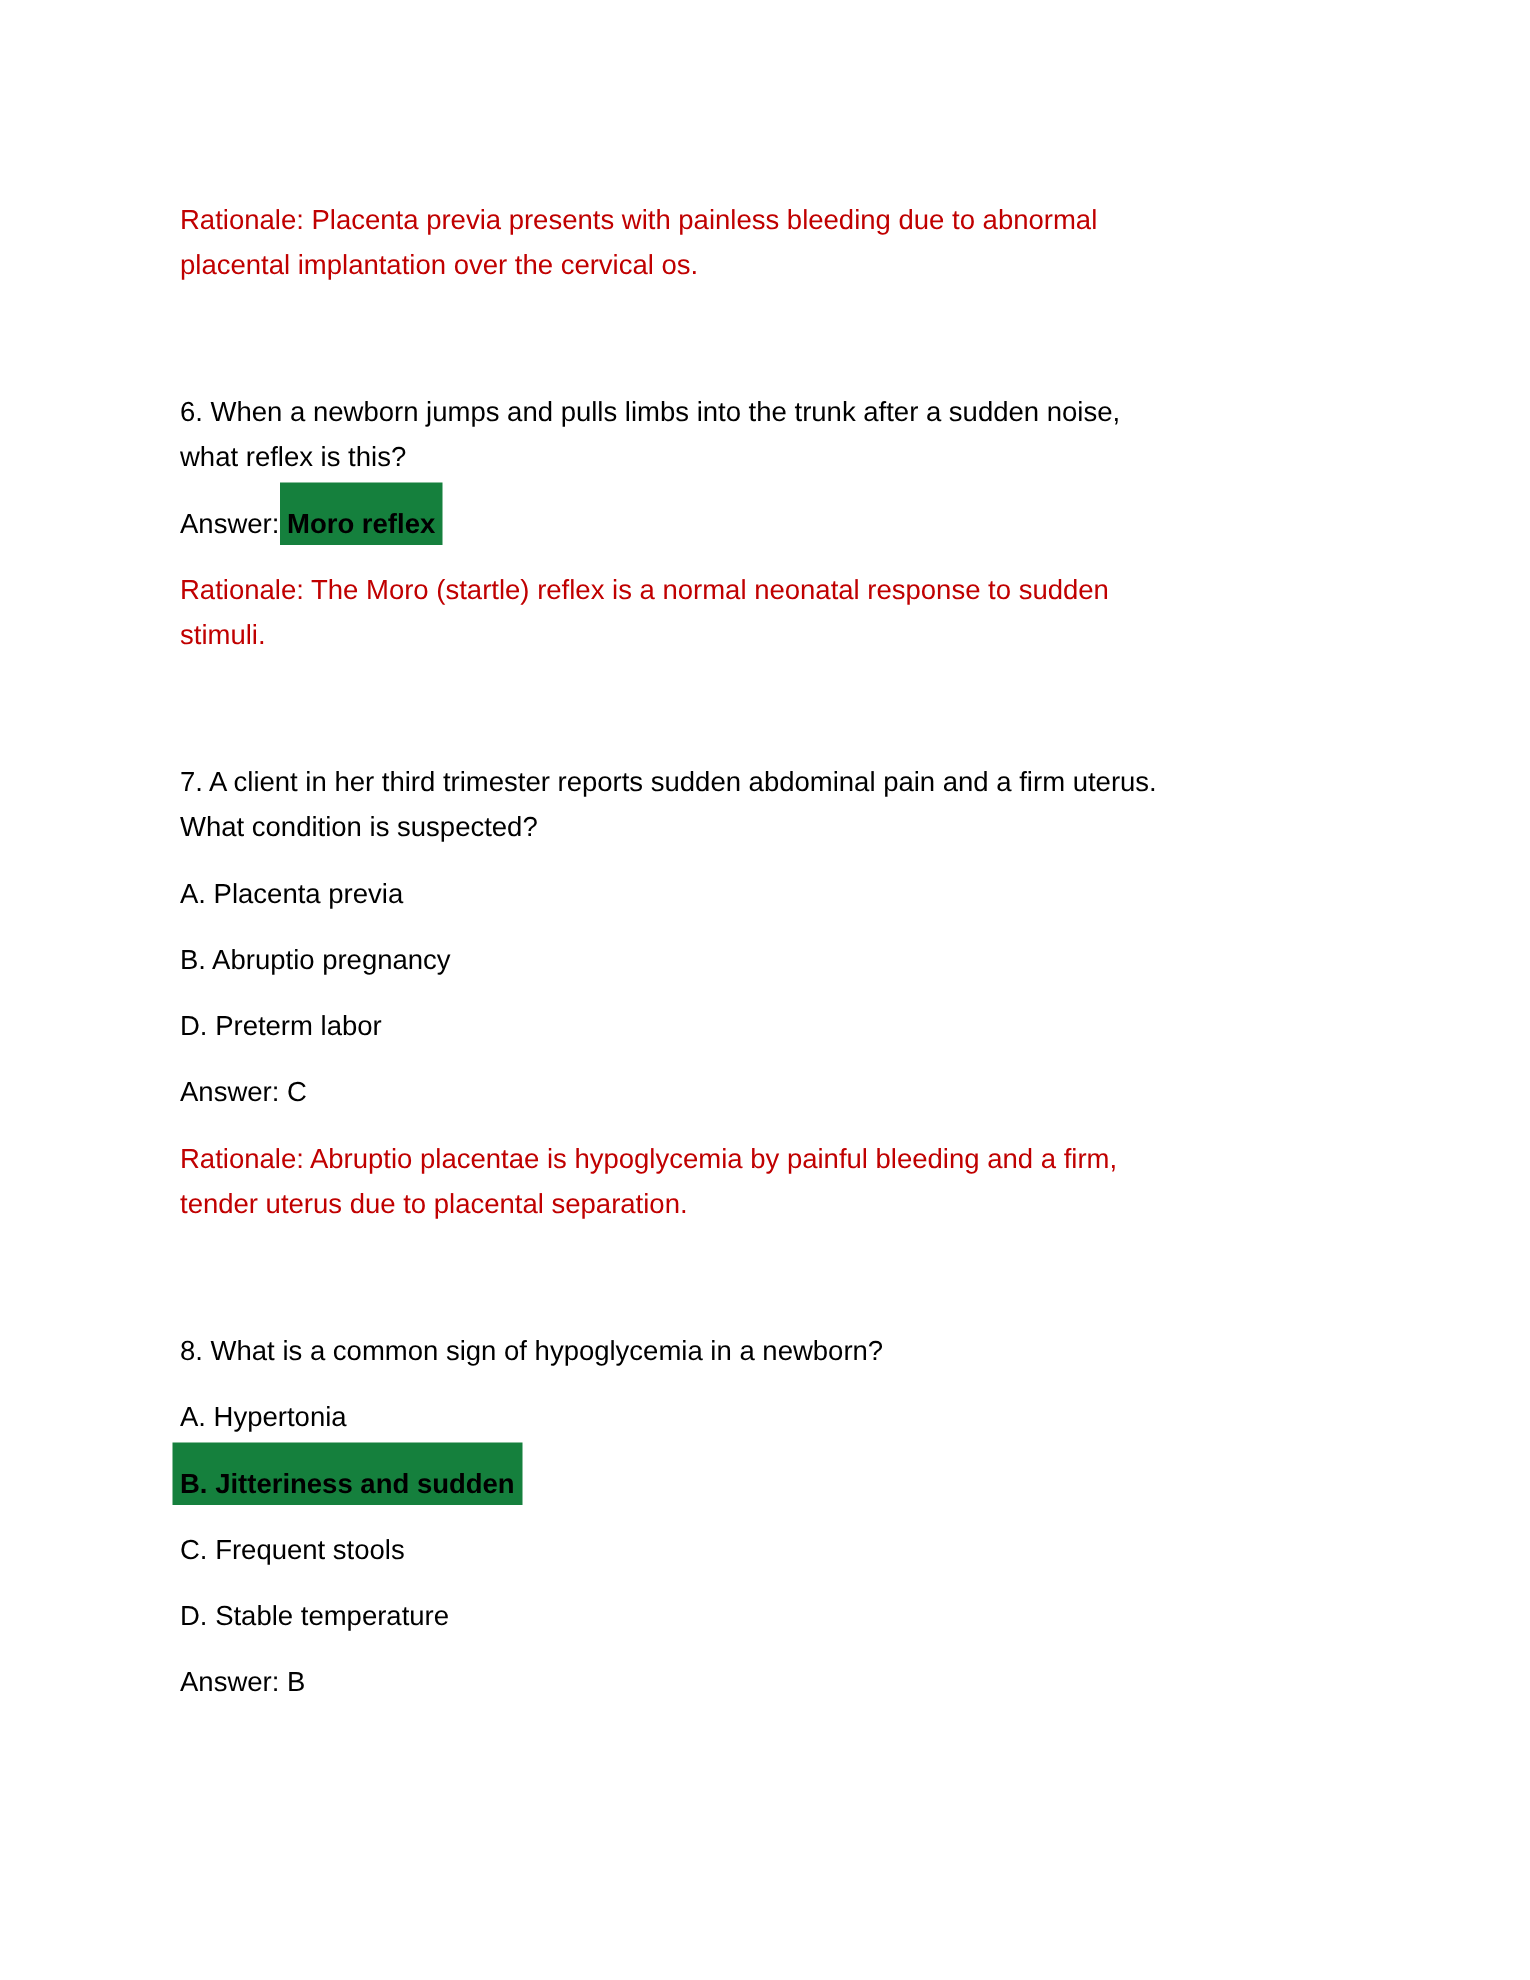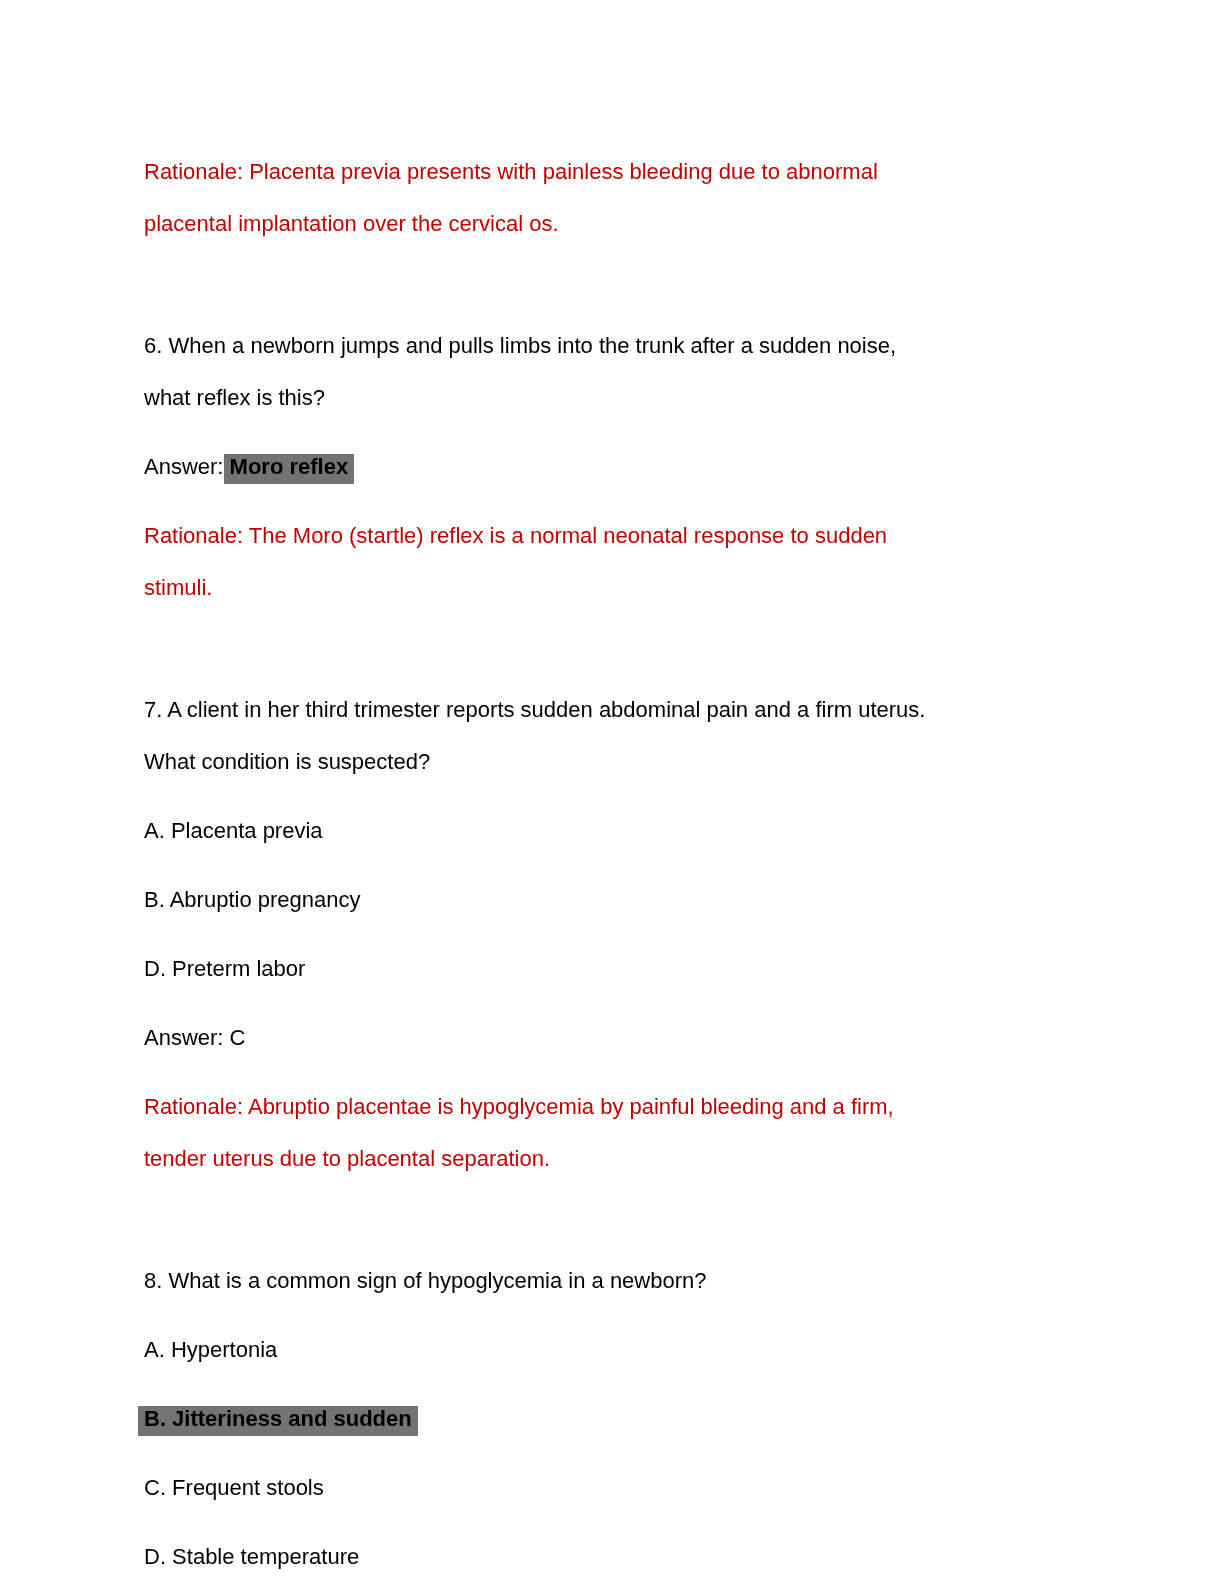--- a/index.html
+++ b/index.html
@@ -9,29 +9,29 @@
     width: 1224px;
     height: 1584px;
     background: #ffffff;
     padding: 146px 144px 0 144px;
     font-family: "Liberation Sans", sans-serif;
     font-size: 22px;
     color: #000000;
     overflow: hidden;
   }
   .para {
-    margin: 0 0 17px 0;
-    line-height: 52px;
+    margin: 12px 0 17px 0;
+    line-height: 36px;
     white-space: pre;
   }
   .red { color: #c00000; }
   .hl {
-    background: #737373;
+    background: #15803d;
     font-weight: bold;
-    padding: 0 6px 5px 6px;
+    padding: 20px 6px 5px 6px;
     margin-left: -6px;
   }
   .spacer { height: 53px; }
 </style>
 </head>
 <body>
 
 <div class="page">
 
   <p class="para red">Rationale: Placenta previa presents with painless bleeding due to abnormal

